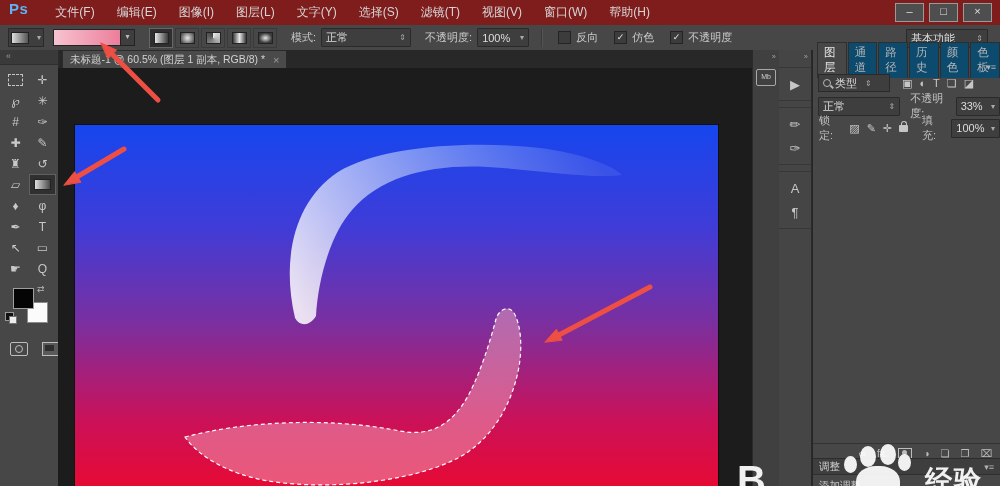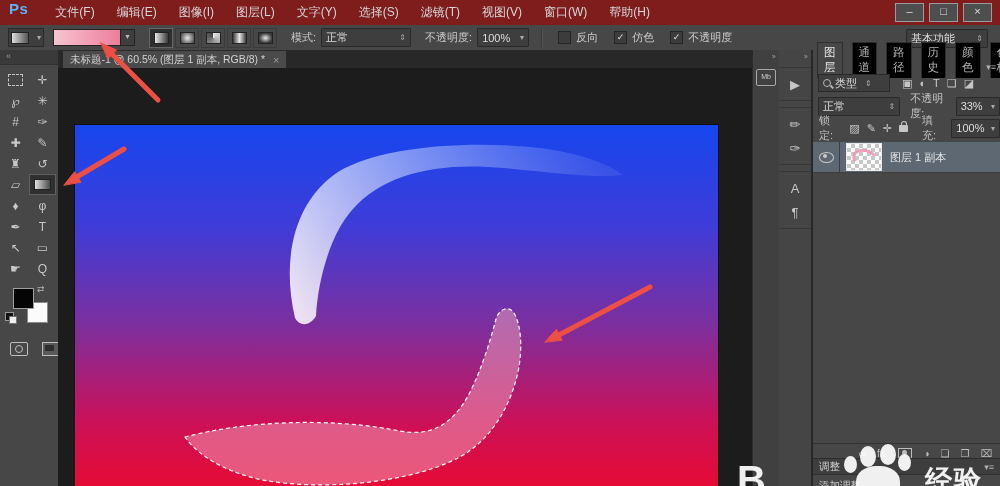--- a/index.html
+++ b/index.html
@@ -84,22 +84,22 @@
          border-left:1px solid #2a2a2a;border-right:1px solid #2a2a2a;color:#bdbdbd}
   .dock1 .exp, .dock2 .exp{font-size:8px;color:#9a9a9a;text-align:right;padding:2px 4px 0 0;letter-spacing:-1px}
   .mbicon{margin:8px auto 0;width:18px;height:15px;border:1px solid #a8a8a8;border-radius:2px;
           font-size:7px;color:#cfcfcf;text-align:center;line-height:14px}
   .dock2{position:absolute;left:779px;top:50px;bottom:0;width:32px;background:#454545;border-right:1px solid #2a2a2a}
   .dock2 .grp{border:1px solid #383838;border-left:none;border-right:none;margin-top:6px;padding:4px 0}
   .dicon{width:32px;height:24px;display:flex;align-items:center;justify-content:center;color:#c6c6c6;font-size:13px}
 
   
   .panels{position:absolute;left:812px;top:50px;right:0;bottom:0;background:#474747;border-left:1px solid #262626;font-size:11px}
-  .ptabs{position:absolute;left:0;top:10px;right:0;height:18px;display:flex;align-items:flex-end;padding-left:4px;gap:9px}
-  .ptab{padding:2px 6px 3px;background:#000000;color:#b4b4b4;border:1px solid #2e2e2e;border-bottom:none;font-size:11.5px}
+  .ptabs{position:absolute;left:0;top:10px;right:0;height:18px;display:flex;align-items:flex-end;padding-left:4px;gap:1px}
+  .ptab{padding:2px 6px 3px;background:#0c4a6e;color:#b4b4b4;border:1px solid #2e2e2e;border-bottom:none;font-size:11.5px}
   .ptab.active{background:#474747;color:#e4e4e4}
   .pmenu{position:absolute;right:4px;top:12px;color:#b0b0b0;font-size:9px}
   .prow{position:absolute;left:0;right:0;display:flex;align-items:center;color:#c2c2c2}
   .filter-box{width:62px;height:16px;background:#3e3e3e;border:1px solid #2a2a2a;display:flex;
               align-items:center;gap:4px;padding:0 4px;margin-left:5px;color:#ddd}
   .zoomglyph{width:6px;height:6px;border:1.5px solid #b5b5b5;border-radius:50%;position:relative;flex:none}
   .zoomglyph::after{content:"";position:absolute;width:4px;height:1.5px;background:#b5b5b5;
                     right:-3.5px;bottom:-1px;transform:rotate(45deg)}
   .ficons{display:flex;gap:7px;margin-left:12px;color:#c6c6c6;font-size:11px}
   .dd-blend{width:84px;margin-left:5px}
@@ -367,29 +367,20 @@
       <span class="lockic"></span>
     </div>
     <span style="margin-left:14px">填充:</span>
     <div class="dropdown dd-sm">
       <span>100%</span>
       <span class="caret">▾</span>
     </div>
   </div>
 
   <div class="layers">
-    <div class="lrow sel">
-      <span class="eyecol">
-          <span class="eye"></span>
-        </span>
-      <span class="thumb">
-          <span class="curve"></span>
-        </span>
-      <span class="lname">图层 1 副本</span>
-    </div>
   </div>
 
   <div class="pbottom">
     <span>∞</span>
     <span>fx.</span>
     <span class="maskic"></span>
     <span>◑</span>
     <span>❏</span>
     <span>❐</span>
     <span>⌧</span>

